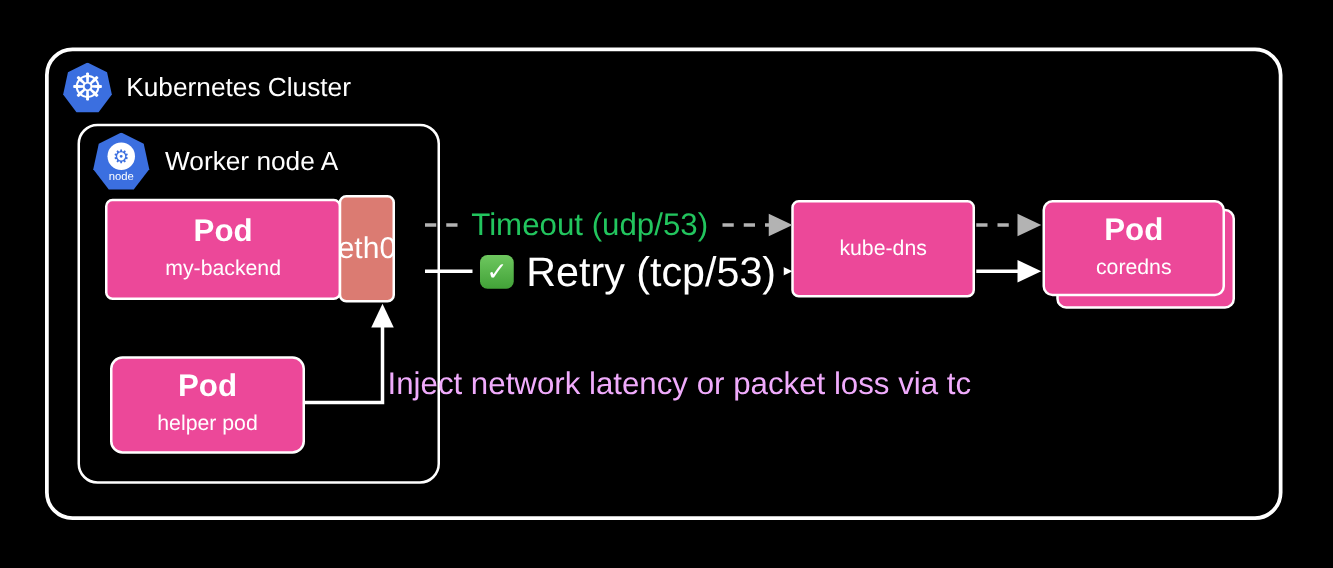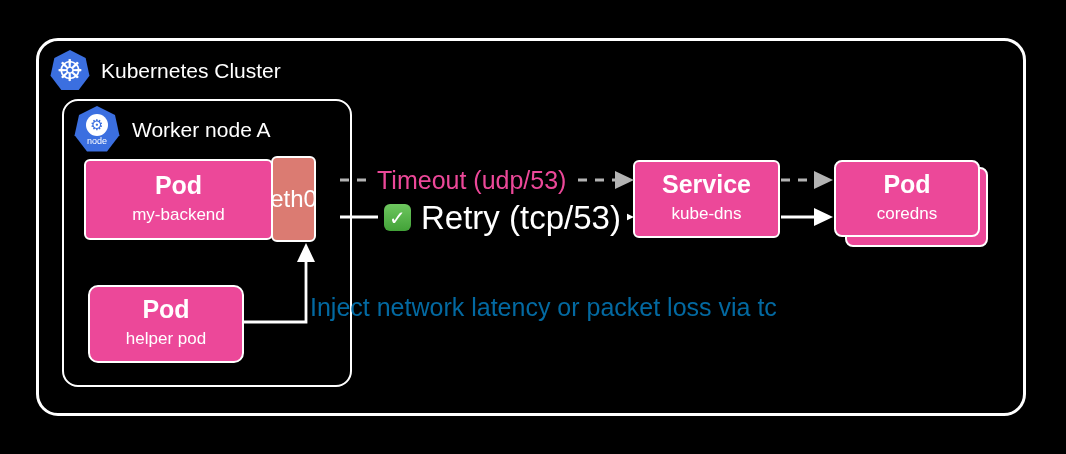--- a/index.html
+++ b/index.html
@@ -43,30 +43,30 @@
   .node-icon .hub {
     width:22px; height:22px; border-radius:50%; background:#fff;
     display:flex; align-items:center; justify-content:center;
   }
   .node-icon .gear { color:#3b6fe0; font-size:15px; line-height:15px; font-family:"DejaVu Sans",sans-serif; }
   .node-icon .node-word { color:#fff; font-size:9px; line-height:10px; }
 
   .wires { position:absolute; left:0; top:0; z-index:5; pointer-events:none; }
 
   .edge-label { position:absolute; z-index:6; background:#000; }
-  .timeout-label { left:372px; top:165px; padding:0 5px; color:#ec4899; font-size:25px; line-height:31px; white-space:nowrap; }
+  .timeout-label { left:372px; top:165px; padding:0 5px; color:#22c55e; font-size:25px; line-height:31px; white-space:nowrap; }
   .retry-label   { left:378px; top:201px; height:33px; padding:0 6px; display:flex; align-items:center; gap:10px; }
   .retry-label .txt { color:#fff; font-size:33px; white-space:nowrap; }
   .check-box {
     width:27px; height:27px; border-radius:6px;
     background:linear-gradient(#6ec75f,#42a238);
     display:flex; align-items:center; justify-content:center;
   }
   .check-box .mark { color:#fff; font-size:20px; font-weight:bold; line-height:20px; }
-  .inject-label { left:310px; top:292px; color:#0369a1; font-size:25px; line-height:31px; white-space:nowrap; background:transparent; }
+  .inject-label { left:310px; top:292px; color:#f0abfc; font-size:25px; line-height:31px; white-space:nowrap; background:transparent; }
 </style>
 </head>
 <body>
 
 <div class="canvas">
 
   <div class="boundary cluster"></div>
   <div class="hdr cluster-hdr">
     <div class="heptagon k8s-icon">
       <span class="wheel">☸</span>
@@ -93,21 +93,20 @@
   <div class="box eth0">
     <span class="name">eth0</span>
   </div>
 
   <div class="box helper-pod">
     <span class="kind">Pod</span>
     <span class="name">helper pod</span>
   </div>
 
   <div class="box service">
-    <span class="kind">Service</span>
     <span class="name">kube-dns</span>
   </div>
 
   <div class="box coredns-back"></div>
   <div class="box coredns">
     <span class="kind">Pod</span>
     <span class="name">coredns</span>
   </div>
 
   <svg class="wires" width="1066" height="454">

